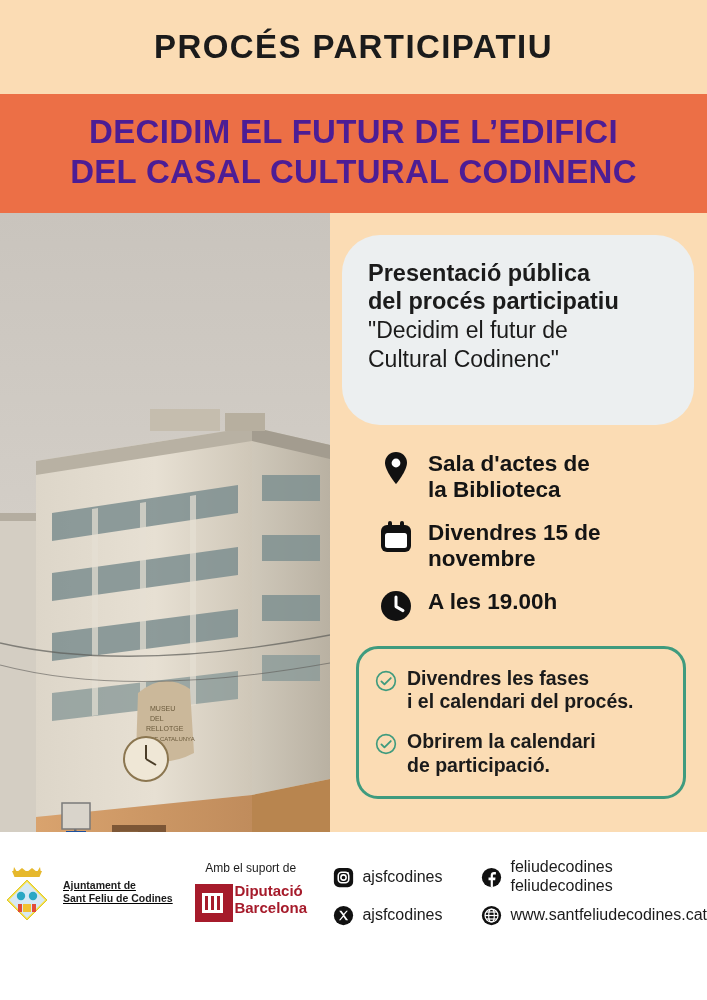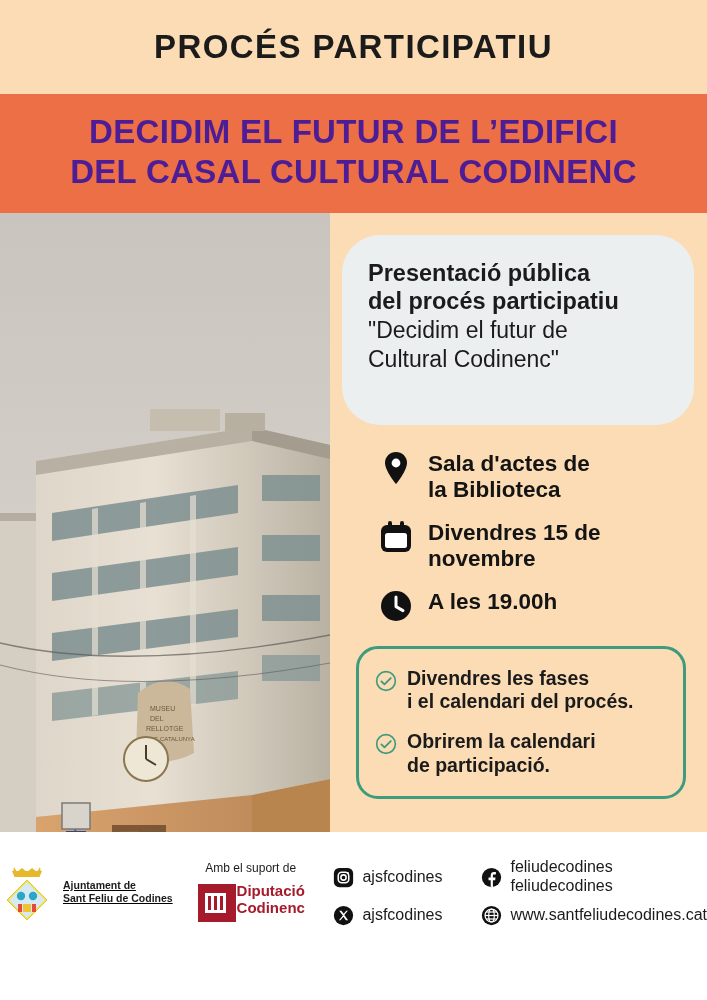--- a/index.html
+++ b/index.html
@@ -401,21 +401,21 @@
             <rect x="14" y="10" width="3" height="20"></rect>
             <rect x="20" y="10" width="3" height="20"></rect>
             <rect x="26" y="10" width="3" height="20"></rect>
             <rect x="8" y="10" width="21" height="3"></rect>
             <rect x="8" y="27" width="21" height="3"></rect>
           </g>
             </svg>
         </span>
         <span class="dipu-txt">
           <span>Diputació</span><br>
-          <span>Codinenc</span>
+          <span>Barcelona</span>
         </span>
       </div>
     </div>
 
     <div class="f-social">
 
       <div class="soc">
         <span class="sico">
           <svg viewBox="0 0 24 24">
               <rect x="1" y="1" width="22" height="22" rx="6" fill="#111"></rect>

